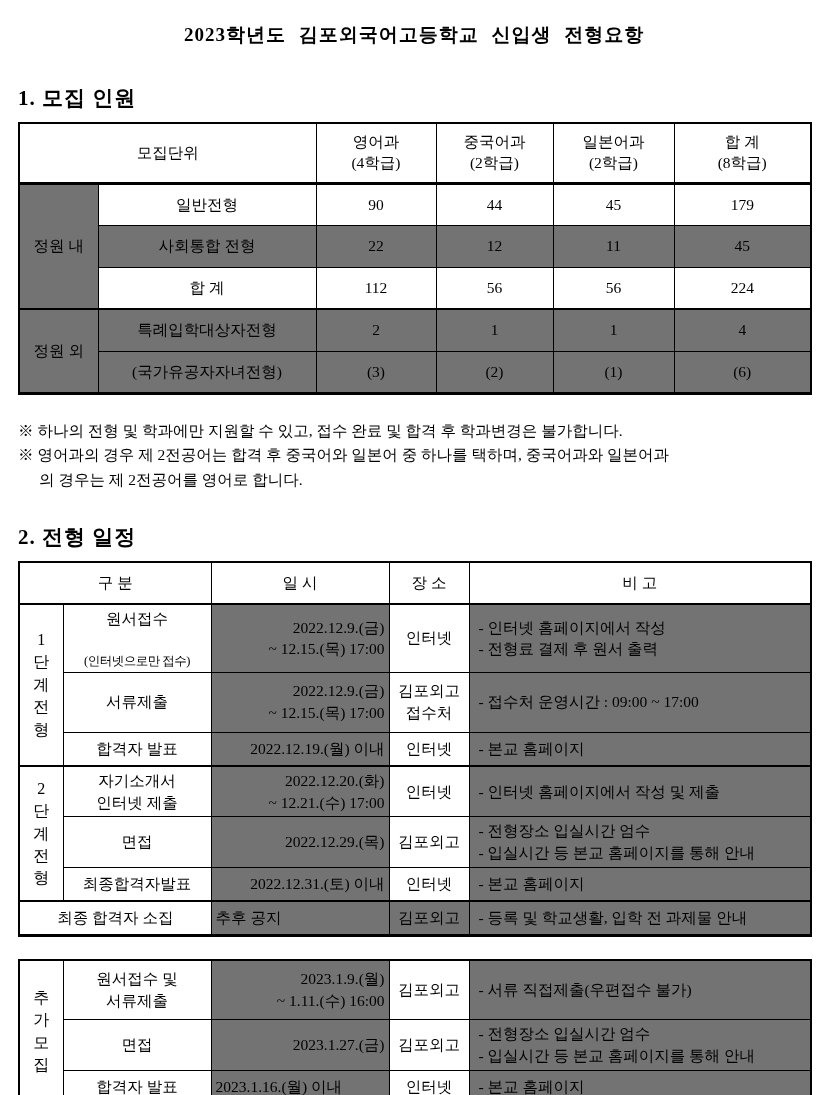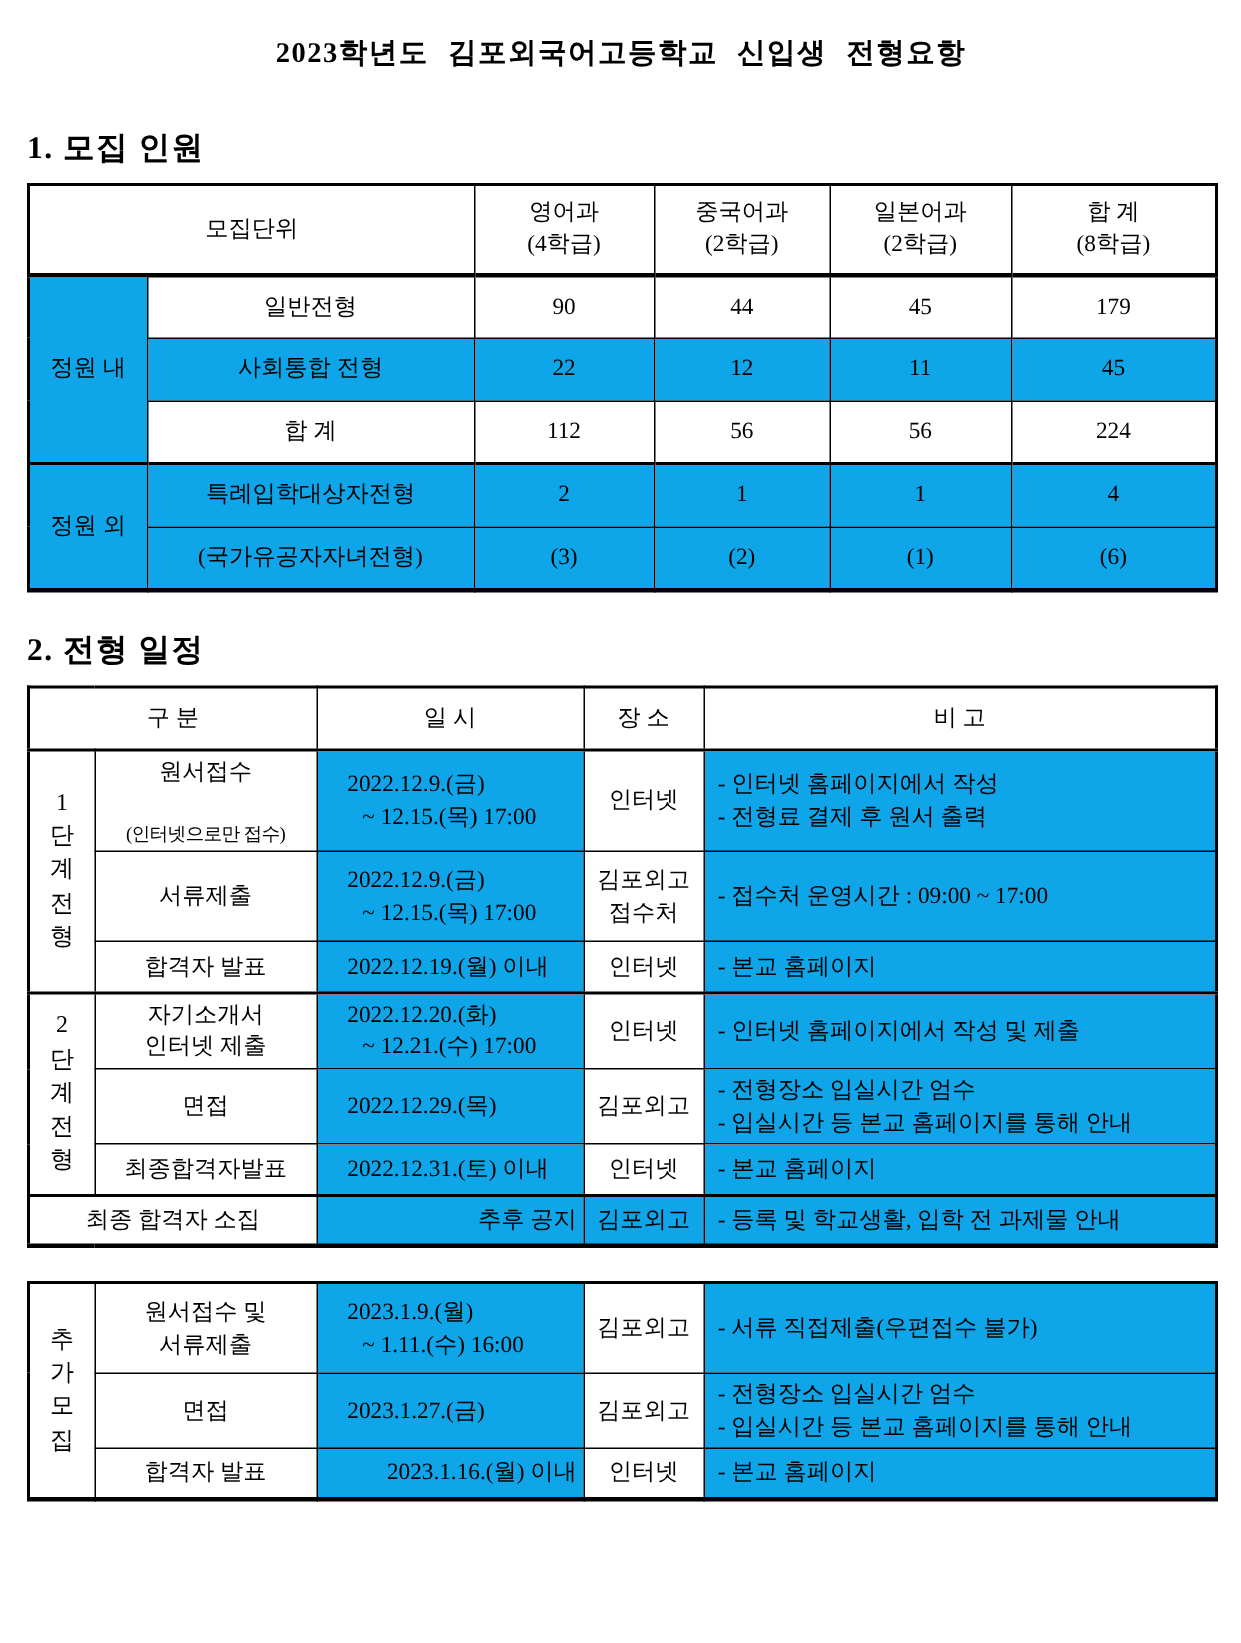--- a/index.html
+++ b/index.html
@@ -33,42 +33,42 @@
   }
   td{
     border:1px solid #000;
     text-align:center;
     vertical-align:middle;
     font-size:15.5px;
     padding:3px 4px;
     line-height:1.4;
     overflow:hidden;
   }
-  .green{background:#0ea5e9;}
+  .green{background:#737373;}
 
   
   .t1{border:2px solid #000;border-bottom:3px solid #000;margin-bottom:24px;}
   .t1 tr{height:42px;}
   .t1 tr.hdr{height:60px;}
   .t1 tr.hdr td{border-bottom:3px solid #000;}
   .t1 tr.gsep td{border-top:2px solid #000;margin-top:36px;}
   .t1 .dept div{line-height:1.35;}
 
   
   .notes{font-size:15.5px;line-height:1.6;margin:0 0 30px 0;}
   .notes .cont{padding-left:21px;}
 
   
   .t2{border:2px solid #000;border-bottom:3px solid #000;}
   .t2 tr.thead td{border-bottom:2.5px solid #000;height:34px;}
   .t2 tr.sep td{border-top:2.5px solid #000;}
-  .t2 td.date{text-align:left;padding-left:20px;}
+  .t2 td.date{text-align:right;padding-left:0;}
   .t2 td.date .d2{padding-left:10px;}
   .t2 td.remark{text-align:left;padding-left:9px;}
-  .t2 td.ctr{text-align:right;padding-left:4px;}
+  .t2 td.ctr{text-align:left;padding-left:4px;}
   .t2 .sub{font-size:12.5px;letter-spacing:-0.5px;line-height:1.2;margin-top:24px;}
   .t2 tr.rh-lg{height:60px;}
   .t2 tr.rh-md{height:50px;}
   .t2 tr.rh-sm{height:34px;}
   .vchars{width:100%;}
   .vchars div{line-height:1.4;font-size:16px;}
   .t3gap{margin-top:22px;}
 </style>
 </head>
 <body>
@@ -141,20 +141,25 @@
     <tr>
       <td class="green">(국가유공자자녀전형)</td>
       <td class="green">(3)</td>
       <td class="green">(2)</td>
       <td class="green">(1)</td>
       <td class="green">(6)</td>
     </tr>
     </tbody>
   </table>
 
+  <div class="notes">
+    <div>※ 하나의 전형 및 학과에만 지원할 수 있고, 접수 완료 및 합격 후 학과변경은 불가합니다.</div>
+    <div>※ 영어과의 경우 제 2전공어는 합격 후 중국어와 일본어 중 하나를 택하며, 중국어과와 일본어과</div>
+    <div class="cont">의 경우는 제 2전공어를 영어로 합니다.</div>
+  </div>
 
   <div class="section-heading">2. 전형 일정</div>
 
   <table class="t2">
     <colgroup>
       <col style="width:44px">
         <col style="width:148px">
         <col style="width:178px">
       <col style="width:80px">
         <col style="width:342px">

